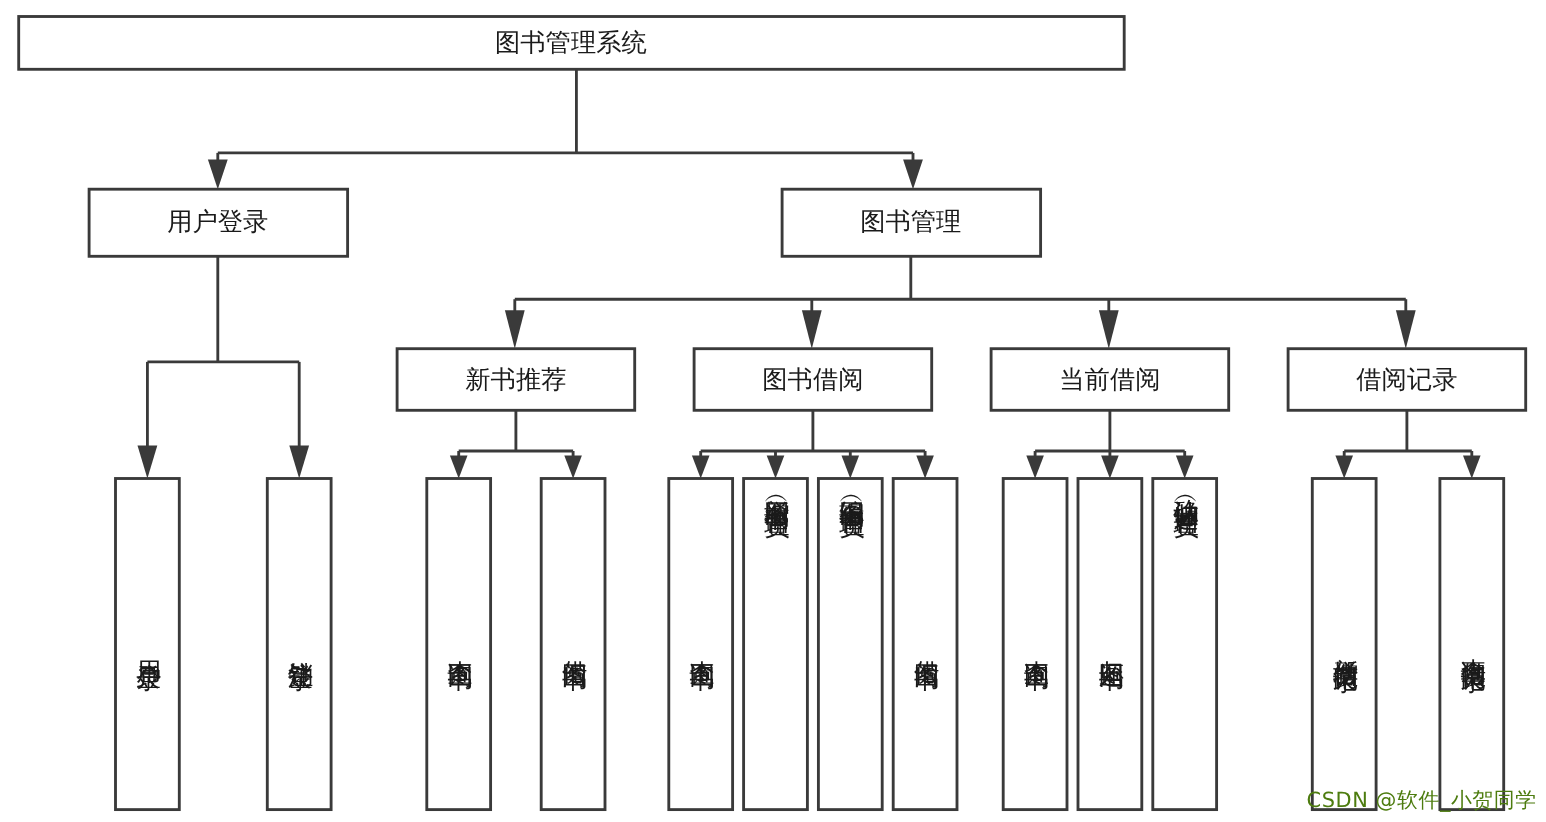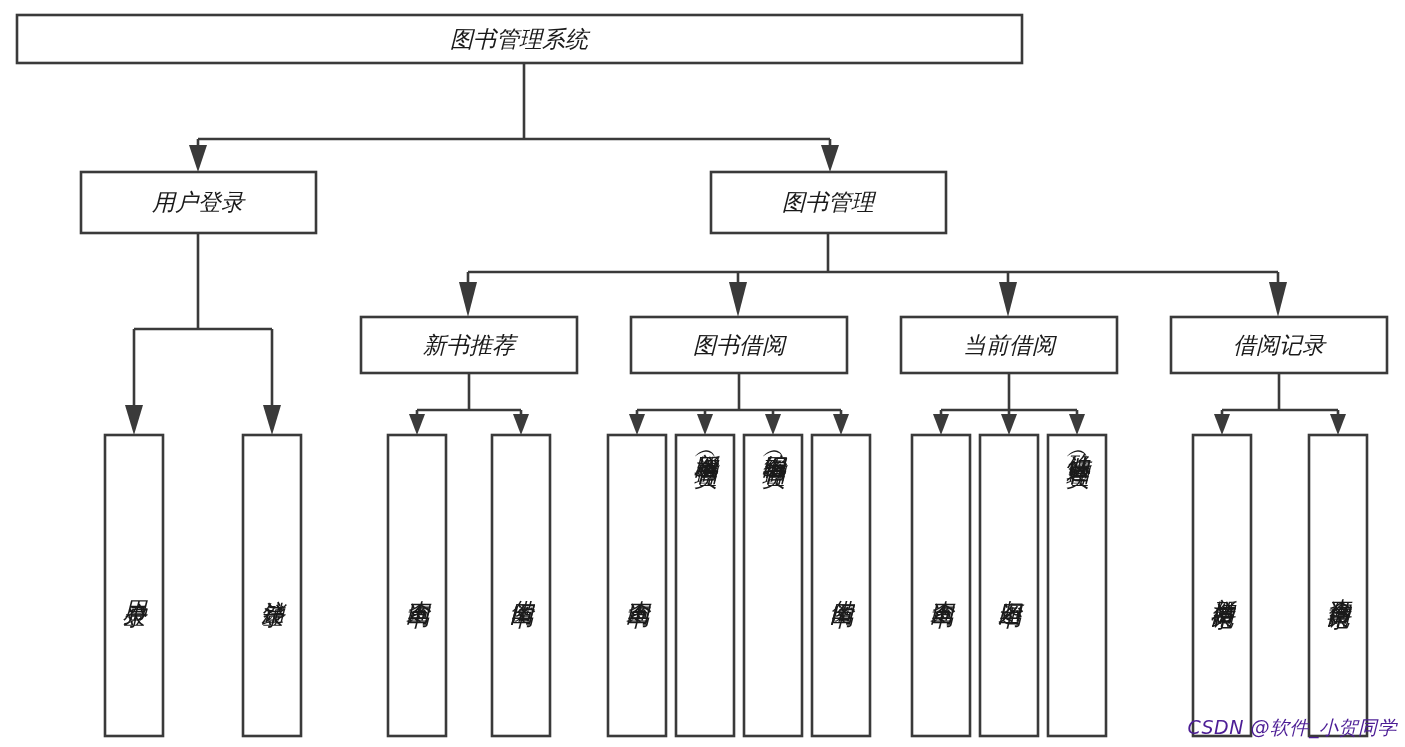--- a/index.html
+++ b/index.html
@@ -11,21 +11,20 @@
     width: 1405px;
     height: 747px;
     overflow: hidden;
     font-family: "DejaVu Sans", "Liberation Sans", sans-serif;
   }
   #diagram-root {
     position: relative;
     width: 1405px;
     height: 747px;
     background: #ffffff;
-    font-style: italic;
   }
   svg#tree-svg {
     position: absolute;
     top: 0;
     left: 0;
     width: 1405px;
     height: 747px;
     display: block;
   }
   .node-box {
@@ -74,21 +73,21 @@
     color: #1a1a1a;
     white-space: nowrap;
     text-align: center;
   }
   .watermark {
     position: absolute;
     right: 8px;
     bottom: 6px;
     font-family: "DejaVu Sans", "Liberation Sans", sans-serif;
     font-size: 19px;
-    color: #4c1d95;
+    color: #4d7c0f;
     letter-spacing: 0.5px;
     white-space: nowrap;
     margin-left: 29px;
   }
 </style>
 </head>
 <body>
 
 <div id="diagram-root">
 

